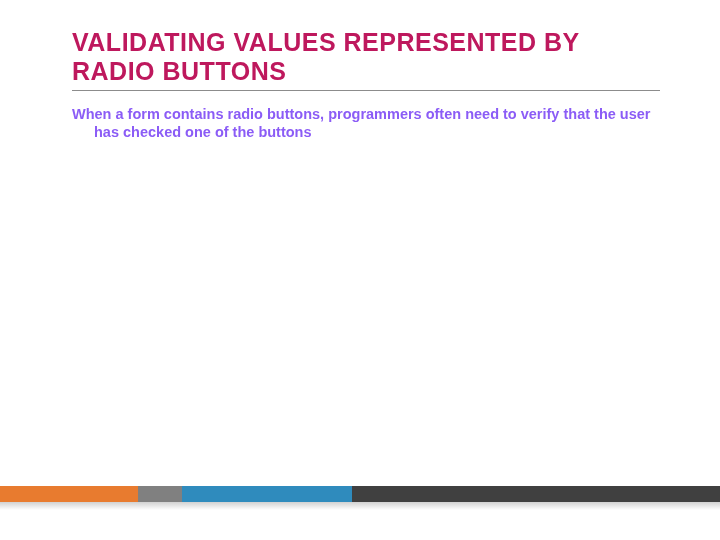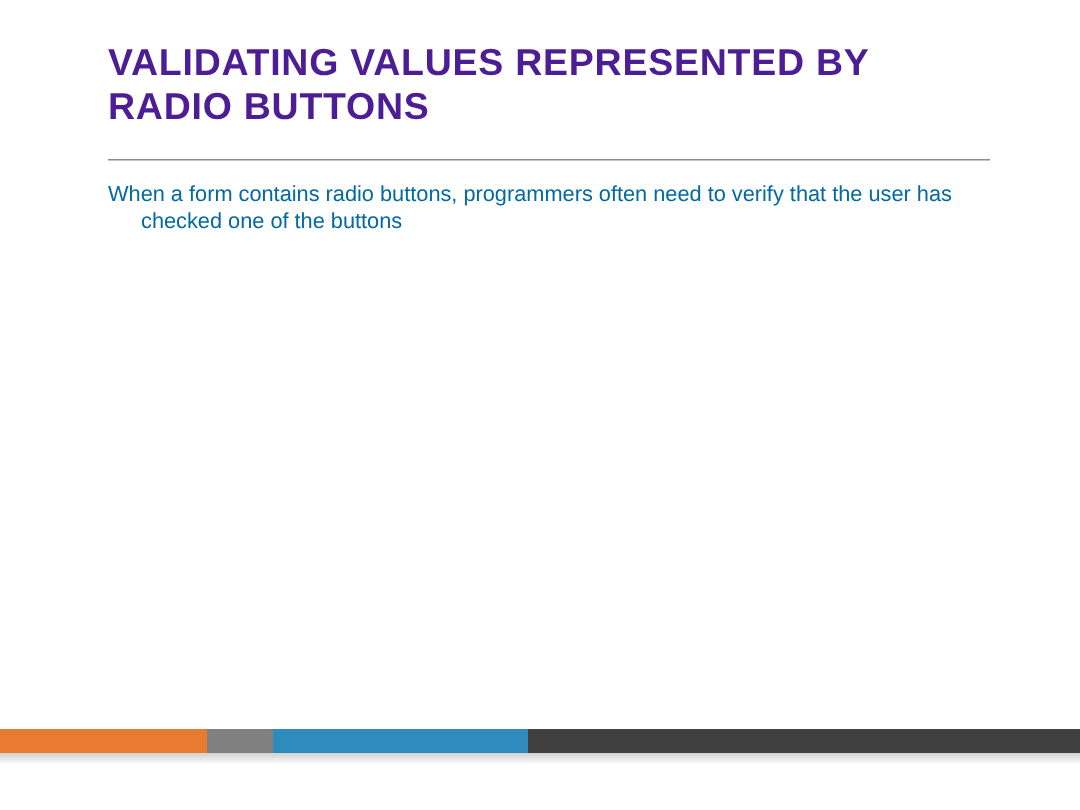--- a/index.html
+++ b/index.html
@@ -11,38 +11,39 @@
   }
   .slide {
     width: 720px;
     height: 540px;
     position: relative;
     padding: 28px 60px 0 72px;
   }
   .title {
     font-size: 25px;
     font-weight: 700;
-    color: #4c1d95;
+    color: #be185d;
     letter-spacing: 0.5px;
     line-height: 1.15;
-    margin-bottom: 20px;
+    margin-bottom: 4px;
   }
   .title-underline {
     border-bottom: 1px solid #8c8c8c;
     width: 100%;
     margin-bottom: 14px;
   }
   .body-text p {
     font-size: 14.5px;
-    color: #0369a1;
+    color: #8b5cf6;
     line-height: 1.3;
     margin-bottom: 12px;
     padding-left: 0;
     text-indent: -22px;
     margin-left: 22px;
+    font-weight: bold;
   }
   .footer-bars {
     position: absolute;
     left: 0;
     bottom: 38px;
     width: 720px;
     height: 16px;
     display: flex;
   }
   .bar1 { background: #e87b2f; width: 138px; height: 16px; }

